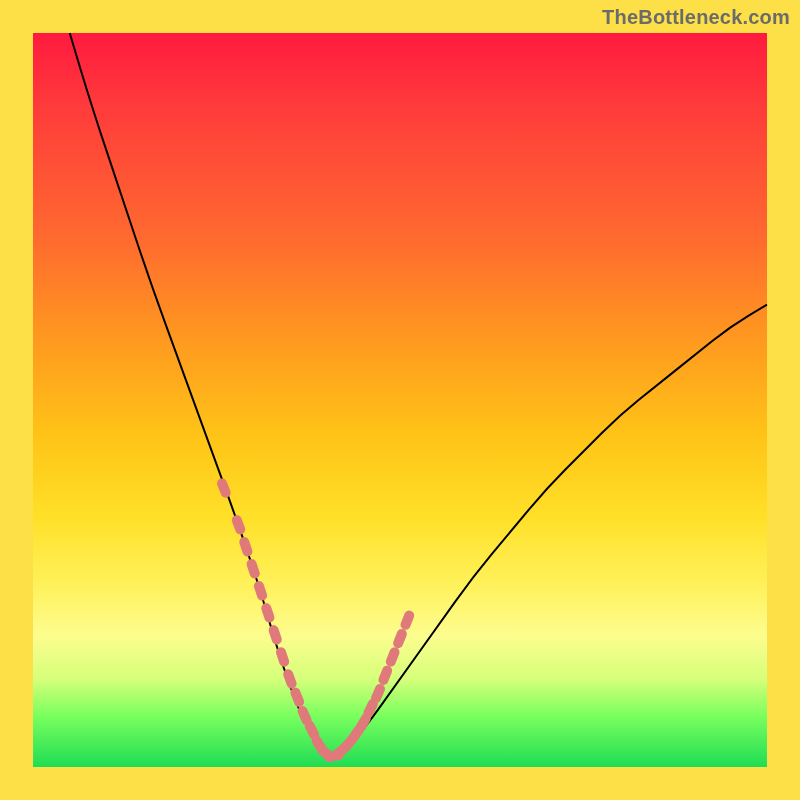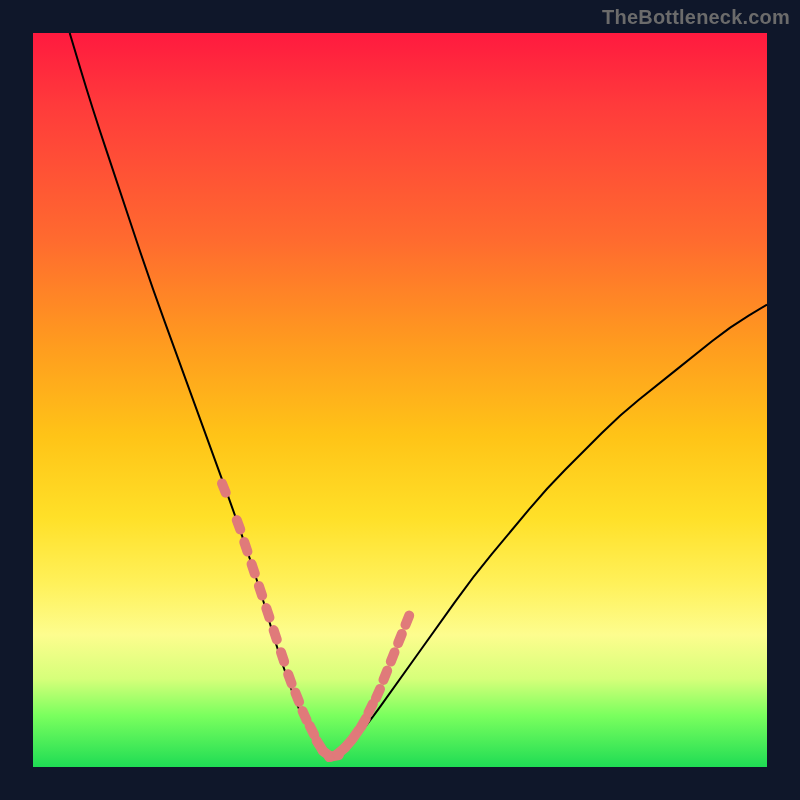--- a/index.html
+++ b/index.html
@@ -8,21 +8,21 @@
     width: 800px;
     height: 800px;
     background: #000;
     font-family: Arial, Helvetica, sans-serif;
     overflow: hidden;
   }
   .outer {
     position: relative;
     width: 800px;
     height: 800px;
-    background: #0f172a;
+    background: #fde047;
   }
   .plot {
     position: absolute;
     left: 33px;
     top: 33px;
     width: 734px;
     height: 734px;
     
     background: linear-gradient(
       to bottom,

